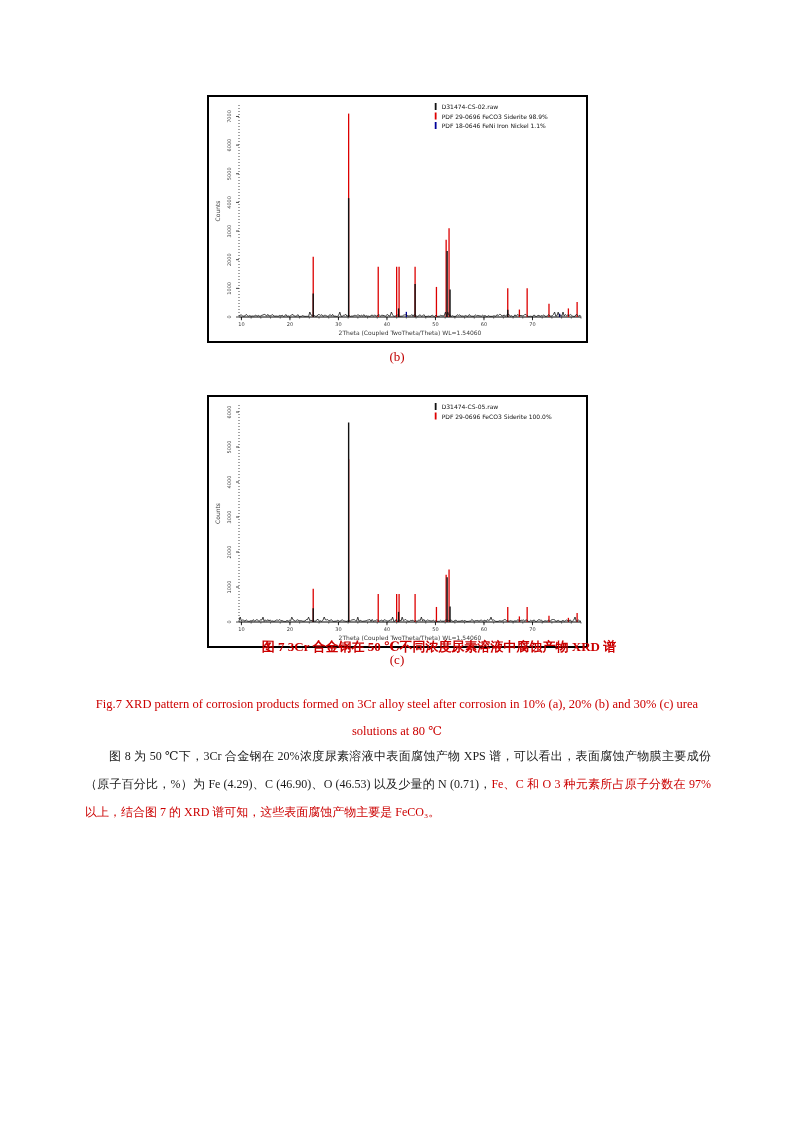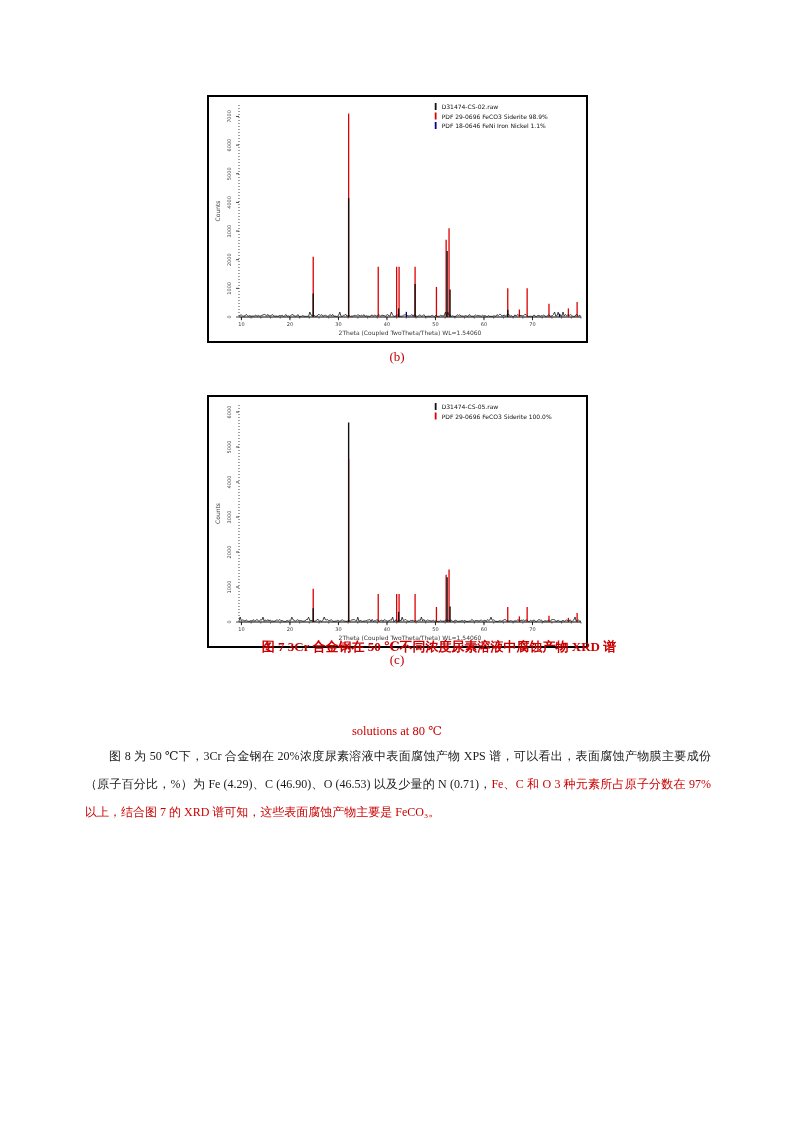--- a/index.html
+++ b/index.html
@@ -263,18 +263,19 @@
         <text x="232.64999999999998" y="12" font-size="6" fill="#111" font-family="DejaVu Sans, sans-serif">D31474-CS-05.raw</text>
         <line x1="226.64999999999998" y1="15.5" x2="226.64999999999998" y2="22.5" stroke="#dd0000" stroke-width="1.8"></line>
         <text x="232.64999999999998" y="21.5" font-size="6" fill="#111" font-family="DejaVu Sans, sans-serif">PDF 29-0696 FeCO3 Siderite 100.0%</text>
       </svg>
   </figure>
 
   <div class="fig-label" style="top:652px;">(c)</div>
 
   <div class="caption-zh" style="top:638px;padding-left:42px;">图 7 3Cr 合金钢在 50 ℃不同浓度尿素溶液中腐蚀产物 XRD 谱</div>
 
+  <div class="caption-en" style="top:697px;">Fig.7 XRD pattern of corrosion products formed on 3Cr alloy steel after corrosion in 10% (a), 20% (b) and 30% (c) urea</div>
 
   <div class="caption-en" style="top:723px;">solutions at 80  ℃</div>
 
   <p class="body-par"><span class="tx-black">图 8 为 50 ℃下，3Cr 合金钢在 20%浓度尿素溶液中表面腐蚀产物 XPS 谱，可以看出，表面腐蚀产物膜主要成份（原子百分比，%）为 Fe (4.29)、C (46.90)、O (46.53) 以及少量的 N (0.71)，</span><span class="tx-red">Fe、C 和 O 3 种元素所占原子分数在 97%以上，结合图 7 的 XRD 谱可知，这些表面腐蚀产物主要是 FeCO₃。</span></p>
 
 </div>
 
 </body></html>

